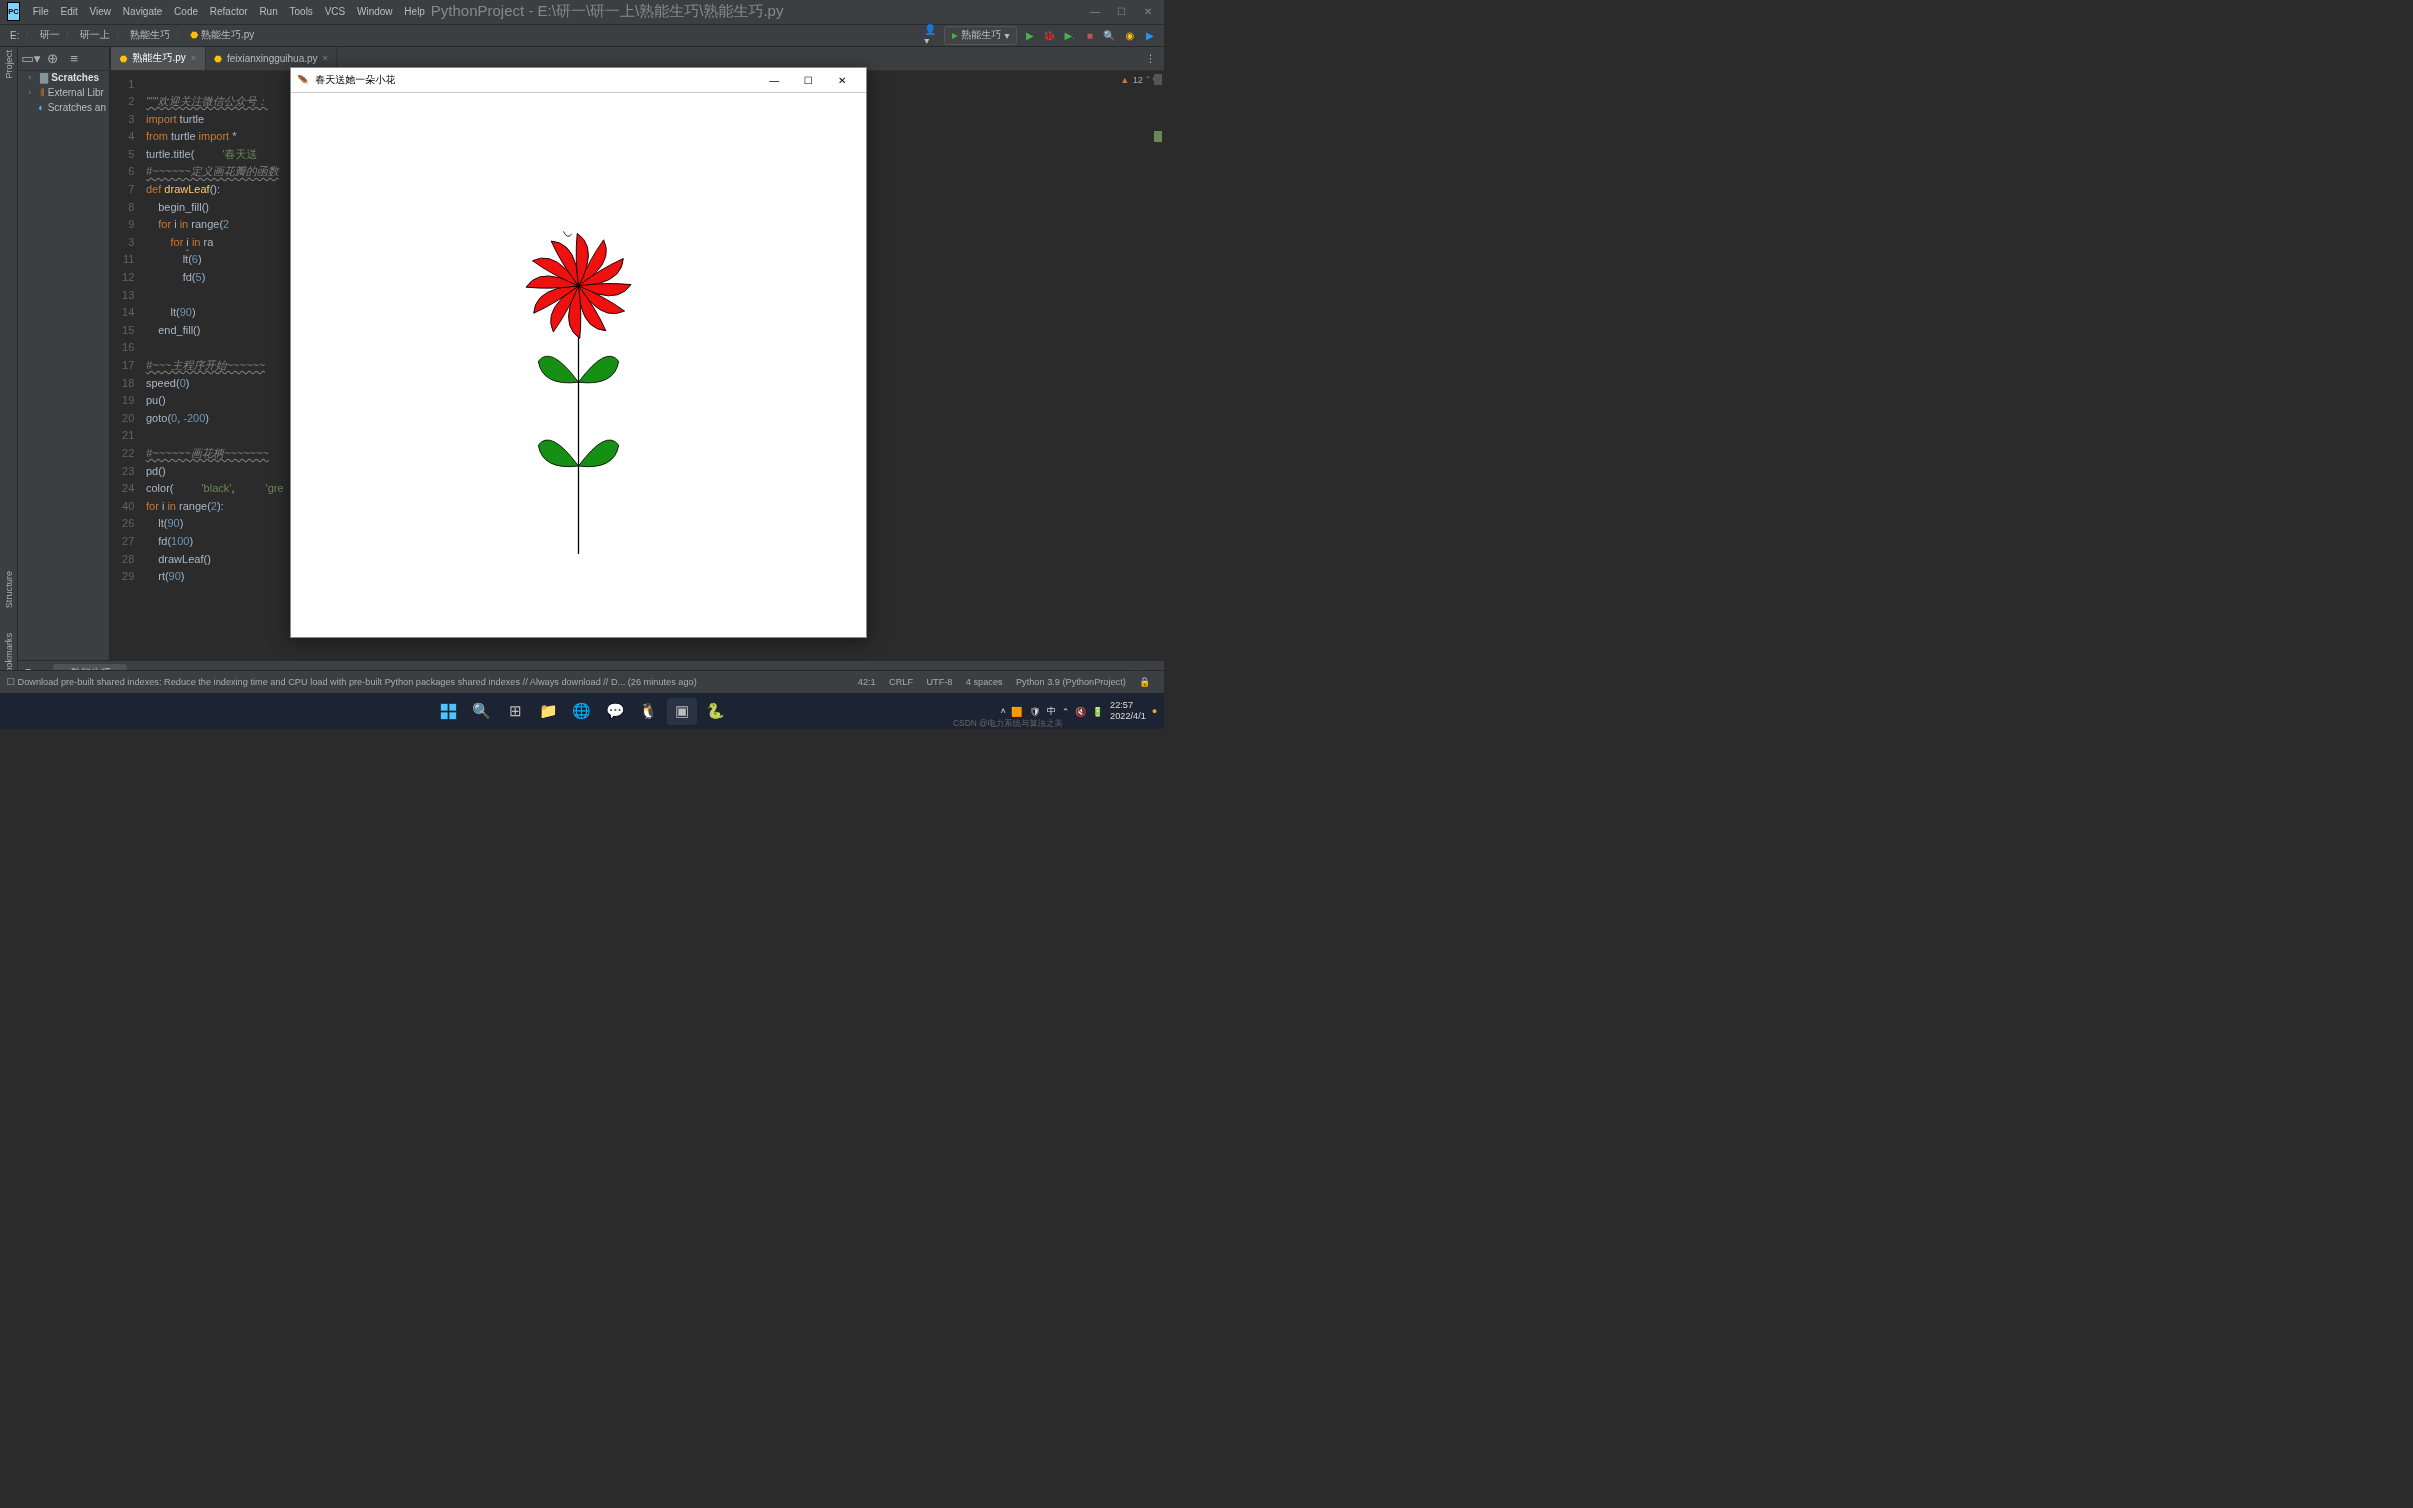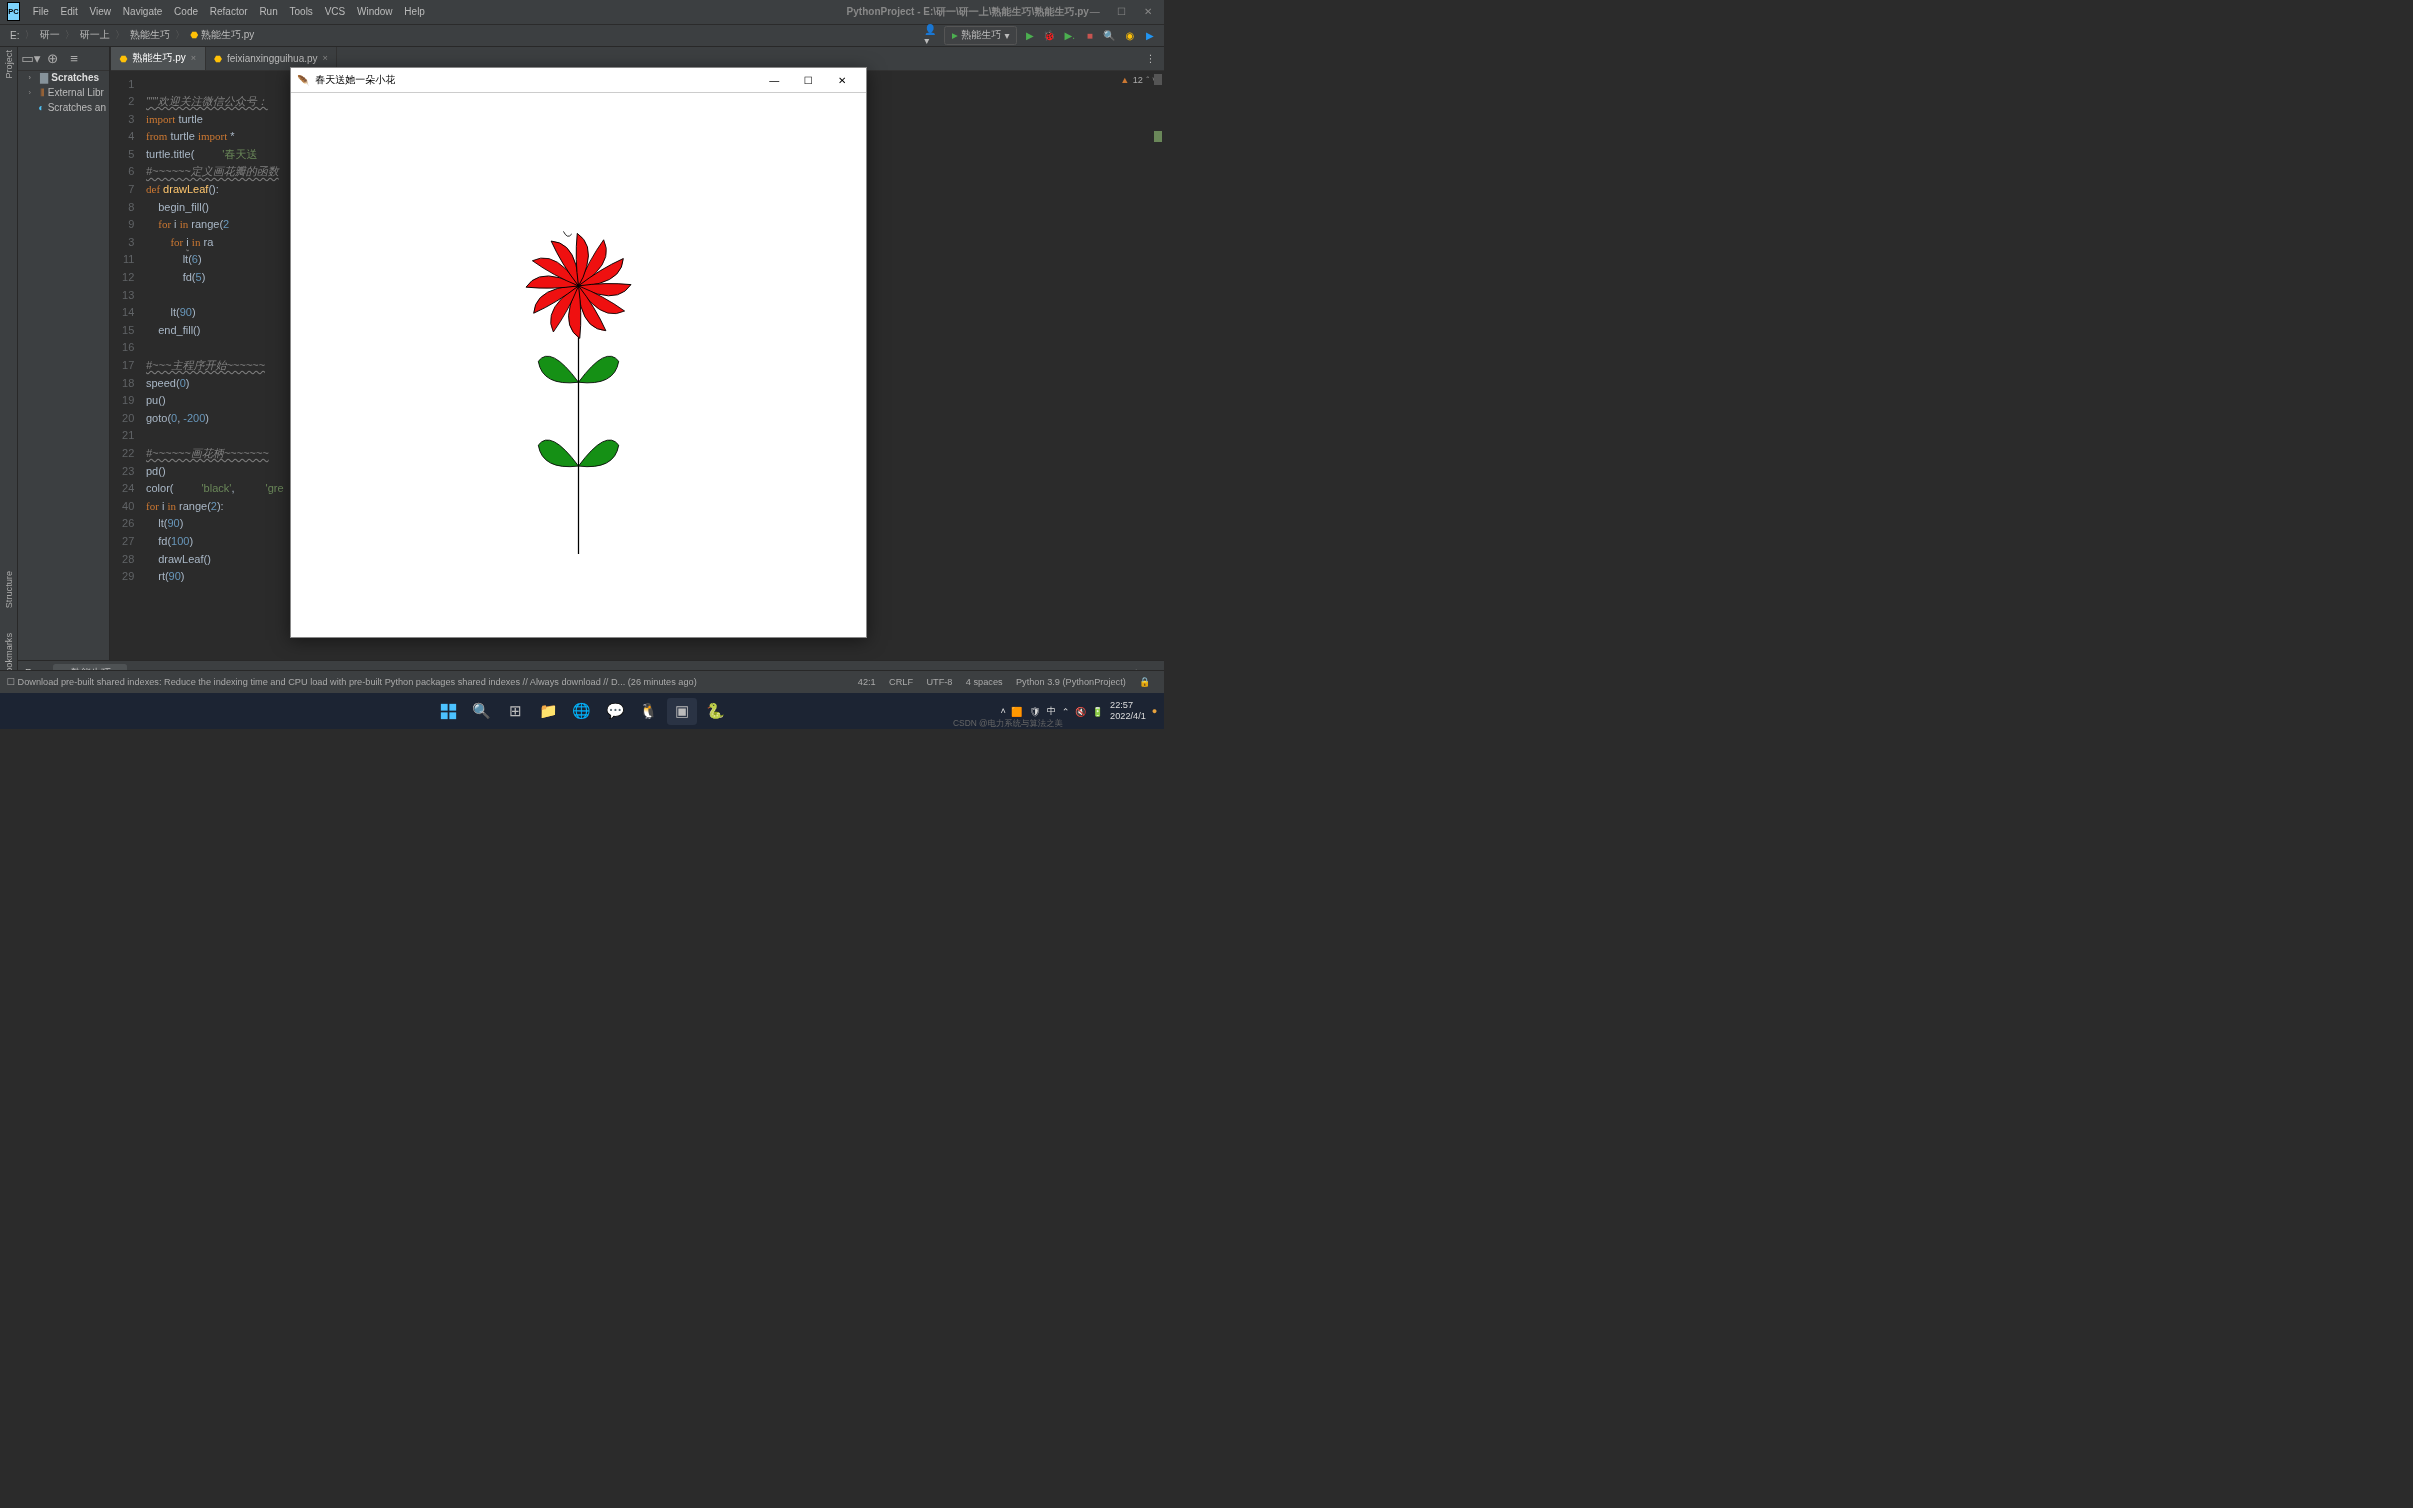--- a/index.html
+++ b/index.html
@@ -2,21 +2,21 @@
 <html style="font-size:13.4px"><head>
 <meta charset="utf-8">
 <style>
 * { margin: 0; padding: 0; box-sizing: border-box; font-family: "Segoe UI", Arial, sans-serif; }
 body { background: #2b2b2b; color: #bbb; width: 1164px; height: 729px; overflow: hidden; position: relative; }
 
 
 .titlebar { height: 23.5px; background: #3c3f41; display: flex; align-items: center; padding: 0 6.7px; font-size: 10px; }
 .titlebar .app-icon { width: 13.4px; height: 19px; background: #7dd3fc; border: 0.8px solid #000; margin-right: 6.7px; display:flex;align-items:center;justify-content:center;font-size:7.5px;color:#000;font-weight:bold;}
 .titlebar .menu-item { padding: 0 5.9px; color: #bbb; cursor: pointer; }
-.titlebar .title-text { flex: 1; text-align: right; color: #888; font-size: 10px; font-weight: bold; }
+.titlebar .title-text { flex: 1; text-align: left; color: #888; font-size: 15px; }
 .titlebar .win-controls { display: flex; gap: 15px; padding-right: 3.4px; }
 .titlebar .win-btn { width: 11.7px; height: 11.7px; color: #888; cursor: pointer; display:flex;align-items:center;justify-content:center;}
 
 
 .navbar { height: 23.5px; background: #3c3f41; border-top: 0.8px solid #2b2b2b; border-bottom: 0.8px solid #282828; display: flex; align-items: center; padding: 0 6.7px; font-size: 10px; }
 .navbar .crumb { color: #bbb; padding: 0 3.4px; }
 .navbar .sep { color: #666; padding: 0 1.7px; }
 .navbar .right { margin-left: auto; display: flex; align-items: center; gap: 5px; }
 .navbar .right .icon { width: 15px; height: 15px; display:flex;align-items:center;justify-content:center;cursor:pointer;}
 .run-config { background: #404244; border:0.8px solid #555; border-radius:2.5px; padding:1.7px 6.7px; display:flex; align-items:center; gap:3.4px; font-size:10px;}
@@ -43,21 +43,21 @@
 .tab .close { color:#888; font-size:9.2px;}
 .py-icon { color:#ffc107; font-size:9.2px;}
 
 .gutter-warn { position:absolute; top:28px; right:6.7px; font-size:9.2px; color:#aaa; display:flex;align-items:center;gap:3.4px;}
 .gutter-warn .tri { color:#cc7832;}
 
 .code { position:relative; padding-top:5px; font-family: "Consolas","Courier New",monospace; font-size:11px; line-height:17.6px;}
 .code-line { display:flex; }
 .lineno { width:35px; text-align:right; color:#606366; padding-right:11.7px; user-select:none;}
 .code-text { white-space: pre; color:#a9b7c6;}
-.kw { color:#cc7832;font-family:Liberation Serif, serif;} .str { color:#6a8759;margin-left:28px;} .comm { color:#808080; font-style:italic;} .num { color:#6897bb;} .fn{color:#ffc66d;}
+.kw { color:#cc7832;} .str { color:#6a8759;margin-left:28px;} .comm { color:#808080; font-style:italic;} .num { color:#6897bb;} .fn{color:#ffc66d;}
 .wavy { text-decoration: underline wavy #808080; }
 
 
 .run-tool { position:absolute; left:18.4px; right:0; bottom:36px; height:25px; background:#3c3f41; border-top:0.8px solid #282828; display:flex;align-items:center;padding:0 6.7px;font-size:10px;}
 .run-tool .run-label { color:#bbb; padding-right:6.7px;}
 .run-tool .run-tab { background:#4e5254; padding:1.7px 6.7px; border-radius:2.5px 2.5px 0 0; display:flex;align-items:center;gap:3.4px;}
 .run-tool .right-icons { margin-left:auto; display:flex;gap:6.7px;}
 
 .run-sub { position:absolute; left:18.4px; right:0; bottom:23.5px; height:12.6px; background:#3c3f41;border-top:0.8px solid #323232;display:flex;align-items:center;padding:0 6.7px;font-size:9.2px;gap:17px;}
 .run-sub .sb{color:#888;cursor:pointer;}

